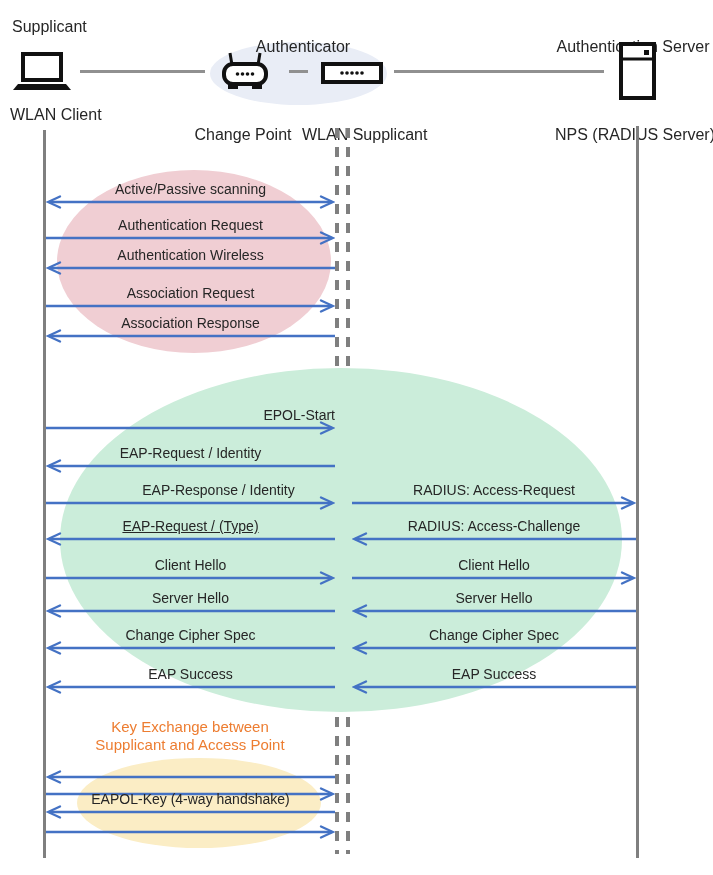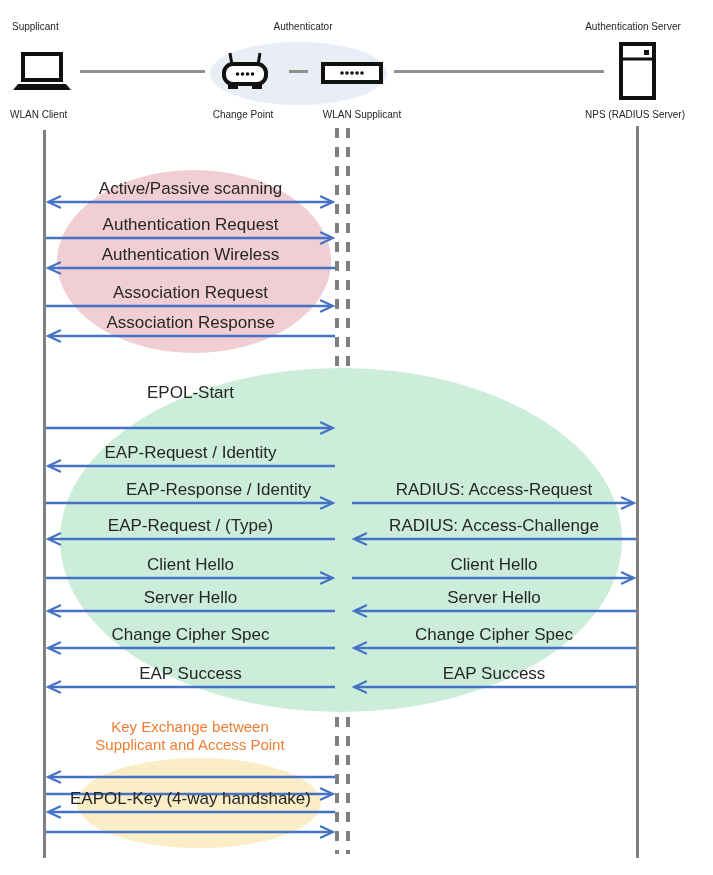--- a/index.html
+++ b/index.html
@@ -1,23 +1,23 @@
 <!DOCTYPE html>
 <html><head>
 <meta charset="utf-8">
 <style>
   html,body{margin:0;padding:0;background:#fff;}
   .canvas{position:relative;width:713px;height:875px;background:#ffffff;
           font-family:"Liberation Sans",sans-serif;color:#262626;overflow:hidden;}
   .ellipse{position:absolute;border-radius:50%;}
   .lifeline{position:absolute;}
-  .hlabel{position:absolute;font-size:10px;line-height:18px;white-space:nowrap;}
-  .hlabel.center{text-align:center;}
+  .hlabel{position:absolute;font-size:16px;line-height:18px;white-space:nowrap;}
+  .hlabel.center{text-align:center;margin-top:20px;}
   .connector{position:absolute;height:3px;}
-  .msg-label{position:absolute;font-size:17px;line-height:18px;text-align:center;white-space:nowrap;z-index:3;}
+  .msg-label{position:absolute;font-size:14px;line-height:18px;text-align:center;white-space:nowrap;z-index:3;}
   .msg-arrow{position:absolute;z-index:2;}
   .phase-title{position:absolute;font-size:15px;line-height:18px;text-align:center;white-space:pre-line;z-index:3;}
   .icon{position:absolute;z-index:2;}
 </style>
 </head>
 <body>
 
 <div class="canvas">
 
   <div class="ellipse" style="left: 210px; top: 42px; width: 177px; height: 63px; z-index: 0; background: rgb(233, 237, 246);"></div>
@@ -97,41 +97,41 @@
       <div class="msg-label" style="left: 46px; top: 284px; width: 289px;">Association Request</div>
       <svg width="289" height="14" class="msg-arrow" style="left: 46px; top: 299px;">
         <line x1="0" x2="286" y1="7" y2="7" stroke="#4472C4" stroke-width="2.3"></line>
         <path d="M 275 1.5 L 287 7 L 275 12.5" fill="none" stroke="#4472C4" stroke-width="2.3" stroke-linecap="round"></path>
       </svg>
       <div class="msg-label" style="left: 46px; top: 314px; width: 289px;">Association Response</div>
       <svg width="289" height="14" class="msg-arrow" style="left: 46px; top: 329px;">
         <line x1="3" x2="289" y1="7" y2="7" stroke="#4472C4" stroke-width="2.3"></line>
         <path d="M 14 1.5 L 2 7 L 14 12.5" fill="none" stroke="#4472C4" stroke-width="2.3" stroke-linecap="round"></path>
       </svg>
-      <div class="msg-label" style="left: 46px; top: 384px; width: 289px;">EPOL-Start</div>
+      <div class="msg-label" style="left: 46px; top: 406px; width: 289px; text-align: right;">EPOL-Start</div>
       <svg width="289" height="14" class="msg-arrow" style="left: 46px; top: 421px;">
         <line x1="0" x2="286" y1="7" y2="7" stroke="#4472C4" stroke-width="2.3"></line>
         <path d="M 275 1.5 L 287 7 L 275 12.5" fill="none" stroke="#4472C4" stroke-width="2.3" stroke-linecap="round"></path>
       </svg>
       <div class="msg-label" style="left: 46px; top: 444px; width: 289px;">EAP-Request / Identity</div>
       <svg width="289" height="14" class="msg-arrow" style="left: 46px; top: 459px;">
         <line x1="3" x2="289" y1="7" y2="7" stroke="#4472C4" stroke-width="2.3"></line>
         <path d="M 14 1.5 L 2 7 L 14 12.5" fill="none" stroke="#4472C4" stroke-width="2.3" stroke-linecap="round"></path>
       </svg>
       <div class="msg-label" style="left: 46px; top: 481px; width: 289px; margin-left: 28px;">EAP-Response / Identity</div>
       <svg width="289" height="14" class="msg-arrow" style="left: 46px; top: 496px;">
         <line x1="0" x2="286" y1="7" y2="7" stroke="#4472C4" stroke-width="2.3"></line>
         <path d="M 275 1.5 L 287 7 L 275 12.5" fill="none" stroke="#4472C4" stroke-width="2.3" stroke-linecap="round"></path>
       </svg>
       <div class="msg-label" style="left: 352px; top: 481px; width: 284px;">RADIUS: Access-Request</div>
       <svg width="284" height="14" class="msg-arrow" style="left: 352px; top: 496px;">
         <line x1="0" x2="281" y1="7" y2="7" stroke="#4472C4" stroke-width="2.3"></line>
         <path d="M 270 1.5 L 282 7 L 270 12.5" fill="none" stroke="#4472C4" stroke-width="2.3" stroke-linecap="round"></path>
       </svg>
-      <div class="msg-label" style="left: 46px; top: 517px; width: 289px;">EAP-Request / (Type)</div>
+      <div class="msg-label" style="left: 46px; top: 517px; width: 289px; text-decoration: underline;">EAP-Request / (Type)</div>
       <svg width="289" height="14" class="msg-arrow" style="left: 46px; top: 532px;">
         <line x1="3" x2="289" y1="7" y2="7" stroke="#4472C4" stroke-width="2.3"></line>
         <path d="M 14 1.5 L 2 7 L 14 12.5" fill="none" stroke="#4472C4" stroke-width="2.3" stroke-linecap="round"></path>
       </svg>
       <div class="msg-label" style="left: 352px; top: 517px; width: 284px;">RADIUS: Access-Challenge</div>
       <svg width="284" height="14" class="msg-arrow" style="left: 352px; top: 532px;">
         <line x1="3" x2="284" y1="7" y2="7" stroke="#4472C4" stroke-width="2.3"></line>
         <path d="M 14 1.5 L 2 7 L 14 12.5" fill="none" stroke="#4472C4" stroke-width="2.3" stroke-linecap="round"></path>
       </svg>
       <div class="msg-label" style="left: 46px; top: 556px; width: 289px;">Client Hello</div>

